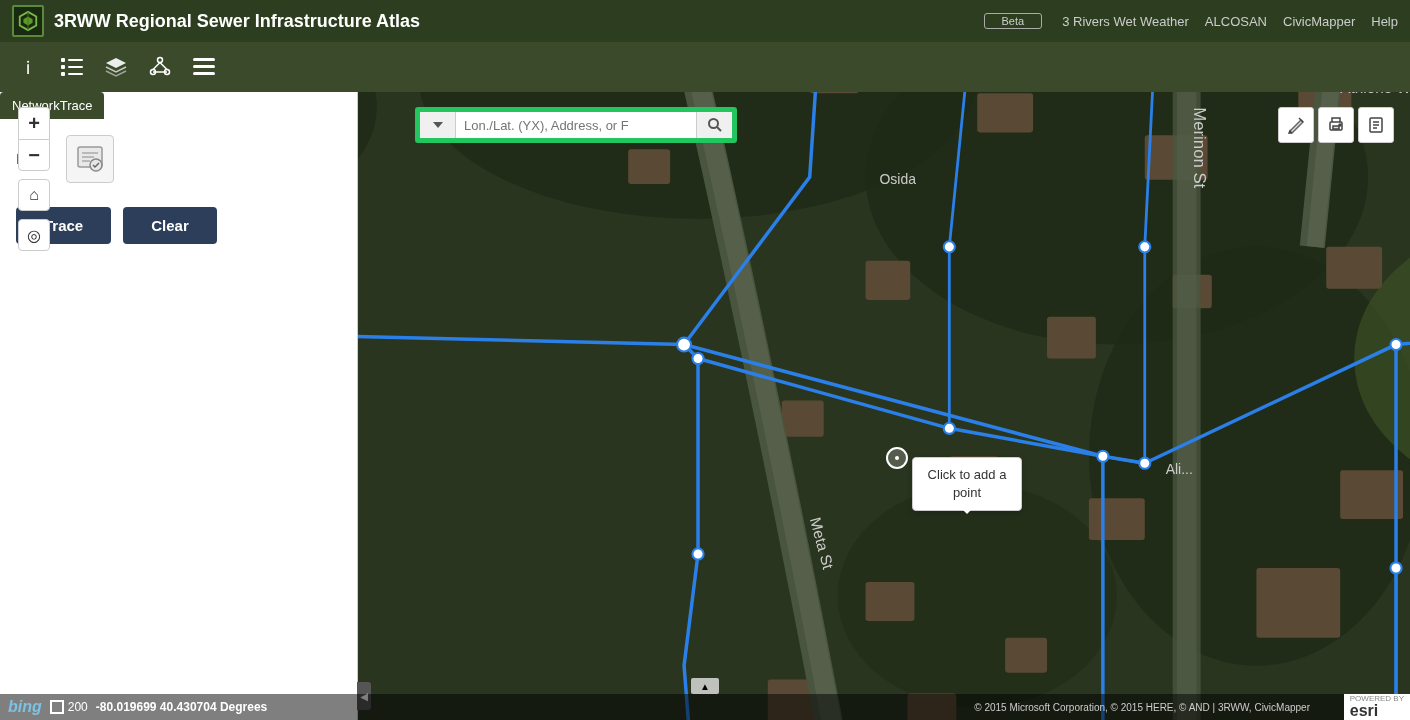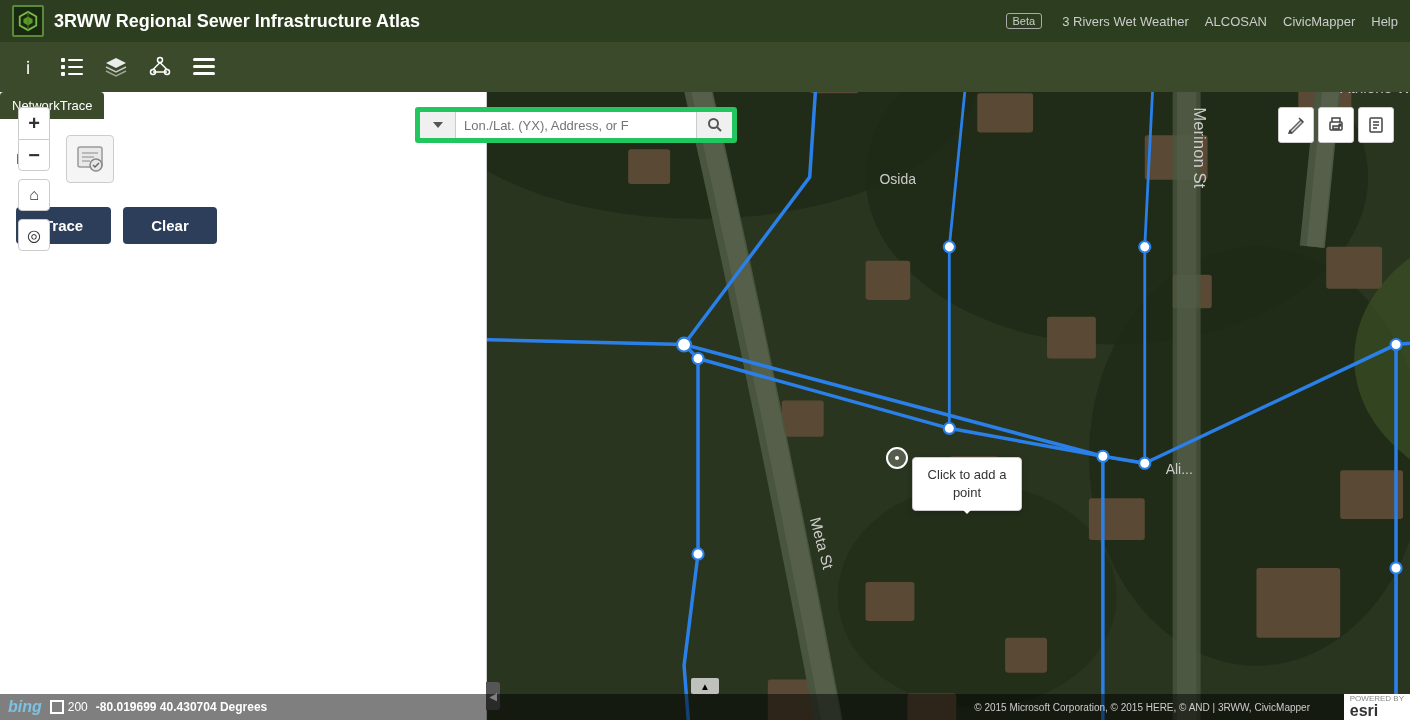--- a/index.html
+++ b/index.html
@@ -25,21 +25,21 @@
       margin-right: 10px;
       flex-shrink: 0;
     }
     #header .logo svg { width: 22px; height: 22px; }
     #header .app-title { font-size: 18px; font-weight: bold; flex: 1; }
     #header .beta-badge {
       background: transparent;
       border: 1px solid #aaa;
       color: #ccc;
       font-size: 11px;
-      padding: 1px 6px;
+      padding: 1px 17px;
       border-radius: 3px;
       margin-left: 8px;
       margin-right: 20px;
     }
     #header .header-links { display: flex; gap: 16px; font-size: 13px; }
     #header .header-links a { color: #ccc; text-decoration: none; }
 
     
     #toolbar {
       background: #3a4a2a;
@@ -117,21 +117,21 @@
       bottom: 0;
       background: #4a5a3a;
       overflow: hidden;
     }
 
     
     #left-panel {
       position: absolute;
       top: 0;
       left: 0;
-      width: 487px;
+      width: 358px;
       height: 628px;
       background: white;
       z-index: 50;
       border-right: 1px solid #ccc;
     }
     #panel-tab {
       background: #3a4a2a;
       color: white;
       padding: 6px 12px;
       font-size: 13px;

